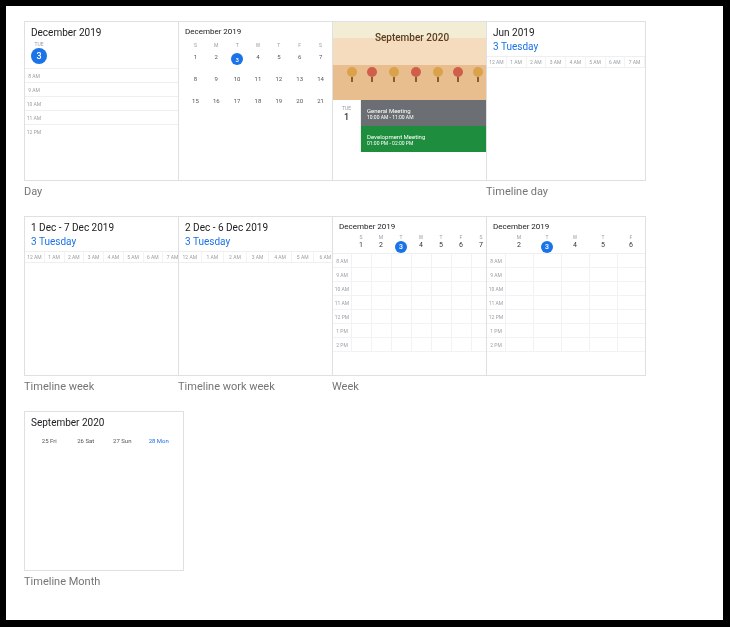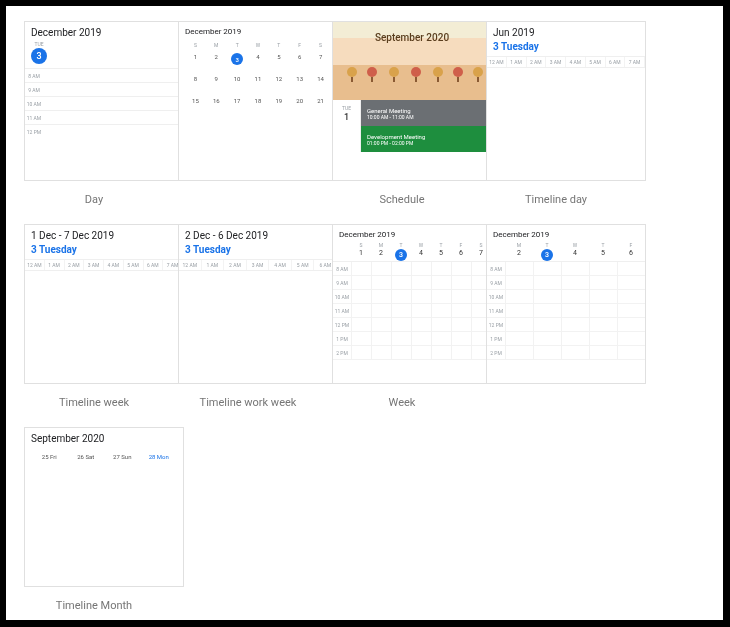--- a/index.html
+++ b/index.html
@@ -32,31 +32,31 @@
     overflow:hidden;
     font-size:6px;
     color:#333;
   }
   .card-title{
     font-size:10px;
     color:#202124;
     padding:5px 6px 3px;
   }
   .card-label{
-    text-align:center;
+    text-align:left;
     font-size:11px;
     color:var(--label);
-    margin-top:12px;
+    margin-top:4px;
   }
 
   
   .hour-row{display:flex;align-items:center;height:14px;border-top:1px solid #efefef}
   .hour-row .hlbl{width:18px;text-align:center;color:#9aa0a6;font-size:5px}
   .hour-row .hcell{flex:1;height:100%;border-left:1px solid transparent}
-  .day-blue-date{color:var(--blue);font-size:10px;font-weight:700;padding:0 6px 4px}
+  .day-blue-date{color:var(--blue);font-size:10px;font-weight:400;padding:0 6px 4px}
 
   
   .day-today{display:flex;align-items:center;gap:0;padding:0 6px 4px}
   .tiny-dow{font-size:5px;color:#9aa0a6;margin-bottom:1px;text-align:center}
   .circ{width:16px;height:16px;border-radius:50%;background:var(--blue);color:#fff;display:flex;align-items:center;justify-content:center;font-size:9px;font-weight:500}
   .day-wrap{display:flex;flex-direction:column;align-items:center}
 
   
   .month-grid{display:grid;grid-template-columns:repeat(7,1fr);gap:0;padding:0 6px}
   .mdow{text-align:center;color:#9aa0a6;font-size:5px;padding:3px 0 5px}
@@ -200,21 +200,20 @@
           </div>
         </div>
         <div class="sched-row" style="height:26px">
           <div class="sched-date"></div>
           <div class="sched-ev" style="background:#1e8e3e">
             <span class="et">Development Meeting</span>
             <span class="ed">01:00 PM - 02:00 PM</span>
           </div>
         </div>
       </div>
-      <div class="card-label">Schedule</div>
     </div>
 
     <div class="cell">
       <div class="card">
         <div class="card-title">Jun 2019</div>
         <div class="day-blue-date">3 Tuesday</div>
         <div class="tl-hours">
             <span>12 AM</span>
             <span>1 AM</span>
             <span>2 AM</span>

